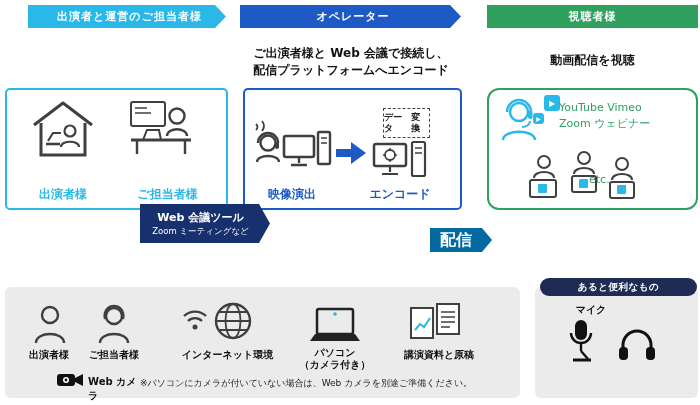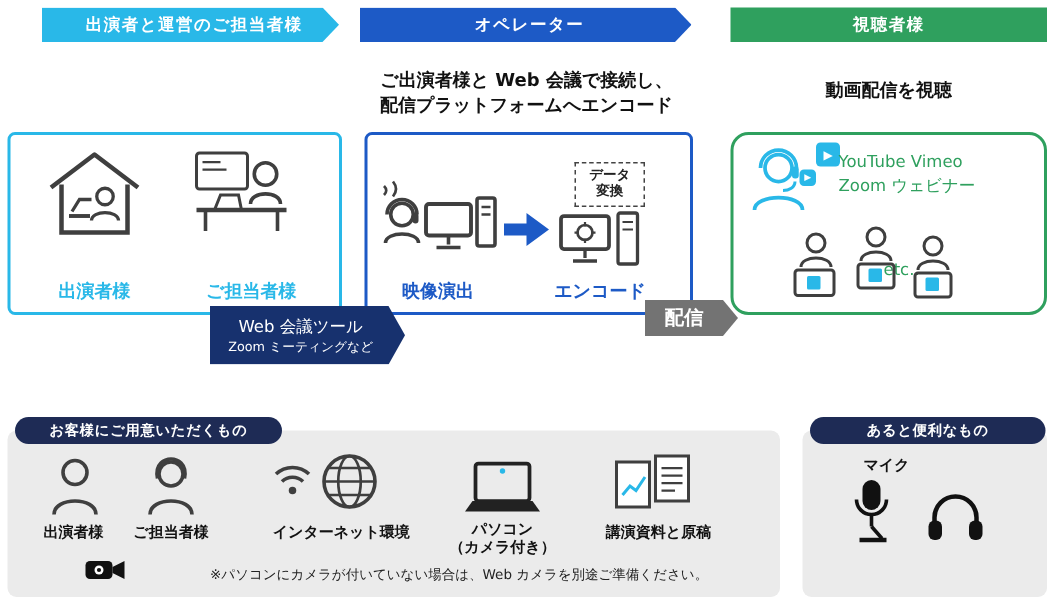--- a/index.html
+++ b/index.html
@@ -23,39 +23,39 @@
   .f2 { left:243px; width:219px; border:2px solid #1d5ac6; }
   .f3 { left:487px; width:211px; border:2px solid #2fa05e; border-radius:12px; }
 
   .icon { position:absolute; display:block; line-height:0; }
   .figlabel { position:absolute; font-weight:bold; font-size:12px; text-align:center; }
   .cyan  { color:#29b8e8; }
   .blue  { color:#1d5ac6; }
 
   .dataconv { position:absolute; left:383px; top:108px; width:47px; height:30px; border:1px dashed #444;
               background:#fff; font-size:9px; font-weight:bold; line-height:1.25; color:#222;
-              display:flex; flex-direction:column; align-items:center; justify-content:center; }
+              display:flex; flex-direction:row; align-items:center; justify-content:center; }
 
   .platforms { position:absolute; left:559px; top:100px; width:138px; font-size:11px; font-weight:normal;
                color:#2fa05e; line-height:16px; }
   .platforms .pl3 { margin-left:30px;margin-top:40px; }
 
   .playbadge { position:absolute; background:#29b8e8; border-radius:3px; color:#fff;
                display:flex; align-items:center; justify-content:center; }
   .pb-a { left:544px; top:95px;  width:16px; height:16px; font-size:8px; }
   .pb-b { left:533px; top:113px; width:11px; height:11px; font-size:6px; }
 
   .webtool { position:absolute; left:140px; top:204px; width:130px; height:39px; background:#17316e; color:#fff;
              display:flex; flex-direction:column; align-items:center; justify-content:center; z-index:5;
              clip-path:polygon(0 0, calc(100% - 11px) 0, 100% 50%, calc(100% - 11px) 100%, 0 100%); padding-right:9px; }
-  .webtool .l1 { font-size:11px; font-weight:normal; }
+  .webtool .l1 { font-size:11px; font-weight:bold; }
   .webtool .l2 { font-size:8.5px; margin-top:1px; }
 
-  .haishin { position:absolute; left:430px; top:200px; width:62px; height:24px; background:#737373; color:#fff;
-             font-size:13px; font-weight:bold; display:flex; align-items:center; justify-content:center; z-index:5;
+  .haishin { position:absolute; left:430px; top:228px; width:62px; height:24px; background:#0369a1; color:#fff;
+             font-size:16px; font-weight:bold; display:flex; align-items:center; justify-content:center; z-index:5;
              clip-path:polygon(0 0, calc(100% - 10px) 0, 100% 50%, calc(100% - 10px) 100%, 0 100%); padding-right:10px; }
 
   .grayb { position:absolute; top:287px; height:111px; background:#ebebeb; border-radius:6px; }
   .gl { left:5px;   width:515px; }
   .gr { left:535px; width:163px; }
 
   .pill { position:absolute; top:278px; height:18px; background:#1e2b55; color:#fff; font-size:9.5px; font-weight:bold;
           display:flex; align-items:center; justify-content:center; border-radius:9px; z-index:6; letter-spacing:0.5px; }
   .pl-left  { left:10px;  width:178px; }
   .pl-right { left:540px; width:157px; }
@@ -181,21 +181,20 @@
   </span>
 
   <div class="webtool">
     <span class="l1">Web 会議ツール</span>
     <span class="l2">Zoom ミーティングなど</span>
   </div>
   <div class="haishin">配信</div>
 
   <div class="grayb gl"></div>
   <div class="grayb gr"></div>
-  <div class="pill pl-left">お客様にご用意いただくもの</div>
   <div class="pill pl-right">あると便利なもの</div>
 
   <span class="icon" style="left:32px; top:303px;">
     <svg width="36" height="42" viewBox="0 0 36 42">
       <circle cx="18" cy="12" r="8" fill="none" stroke="#3f3f3f" stroke-width="2.4"></circle>
       <path d="M4 40c0-12 28-12 28 0" fill="none" stroke="#3f3f3f" stroke-width="2.4"></path>
     </svg>
   </span>
   <div class="ilabel" style="left:14px; top:348px; width:70px;">出演者様</div>
 
@@ -245,20 +244,21 @@
   <div class="ilabel" style="left:393px; top:348px; width:92px;">講演資料と原稿</div>
 
   <span class="icon" style="left:56px; top:371px;">
     <svg width="28" height="18" viewBox="0 0 28 18">
       <rect x="1" y="3" width="18" height="12" rx="3" fill="#111"></rect>
       <path d="M19 7l8-4v12l-8-4z" fill="#111"></path>
       <circle cx="10" cy="9" r="3" fill="#fff"></circle>
       <circle cx="10" cy="9" r="1.4" fill="#111"></circle>
     </svg>
   </span>
+  <div class="ilabel" style="left:88px; top:375px; width:52px; text-align:left;">Web カメラ</div>
   <div class="note" style="left:140px; top:377px; width:370px;">※パソコンにカメラが付いていない場合は、Web カメラを別途ご準備ください。</div>
 
   <div class="ilabel" style="left:556px; top:303px; width:70px;">マイク</div>
   <span class="icon" style="left:566px; top:318px;">
     <svg width="30" height="46" viewBox="0 0 30 46">
       <rect x="9" y="2" width="12" height="20" rx="6" fill="#111"></rect>
       <path d="M5 15a10 10 0 0 0 20 0" fill="none" stroke="#111" stroke-width="2.4"></path>
       <path d="M15 26v7" stroke="#111" stroke-width="2.4"></path>
       <path d="M15 33l7 8" stroke="#111" stroke-width="2.4"></path>
       <path d="M7 42h18" stroke="#111" stroke-width="3"></path>

